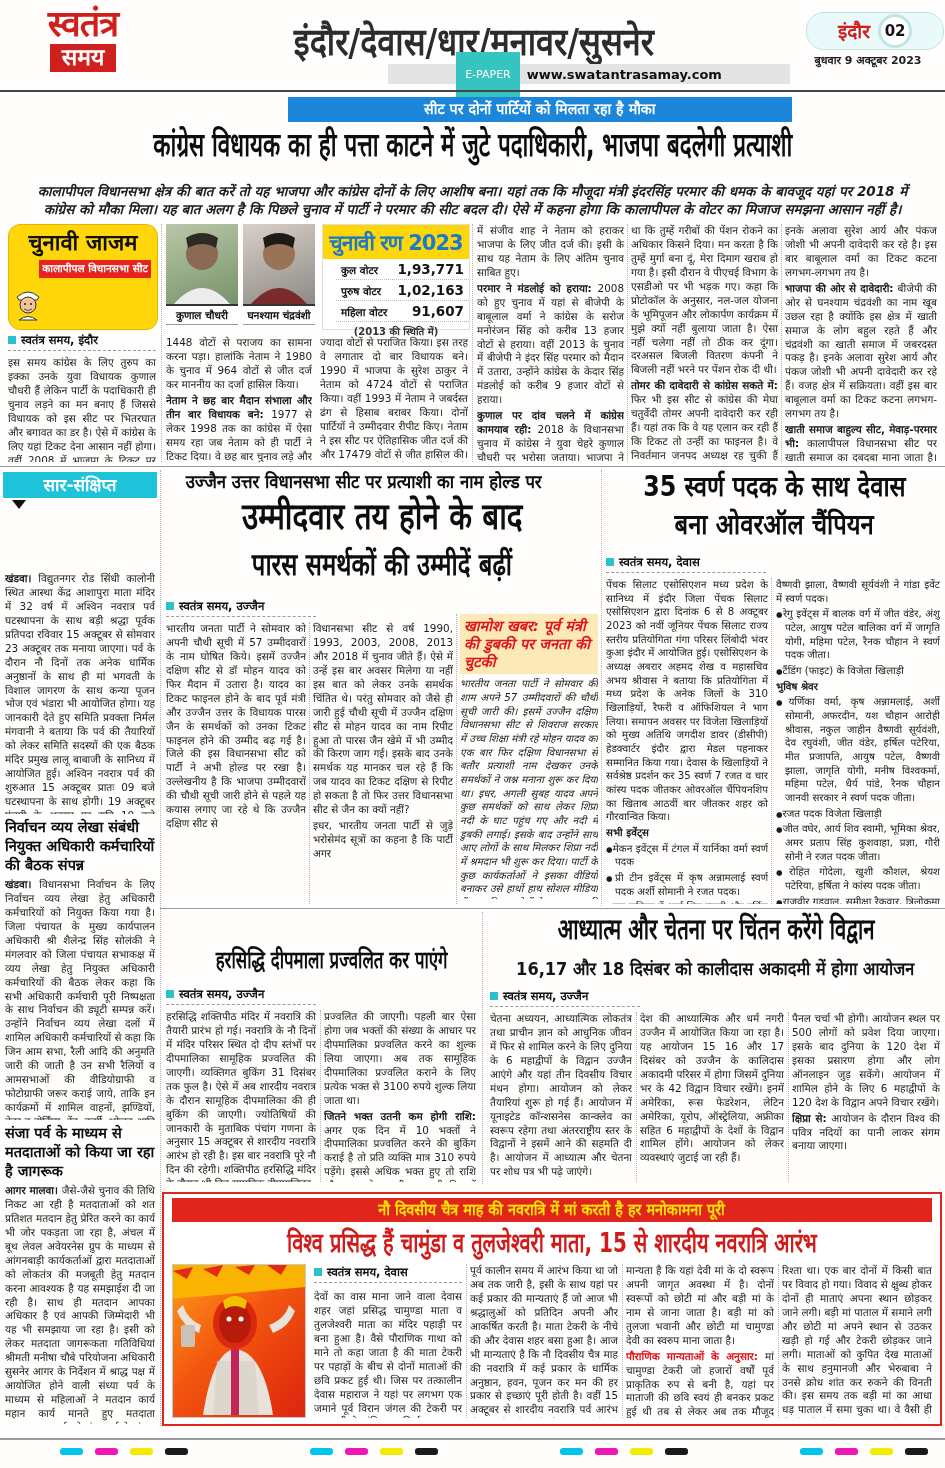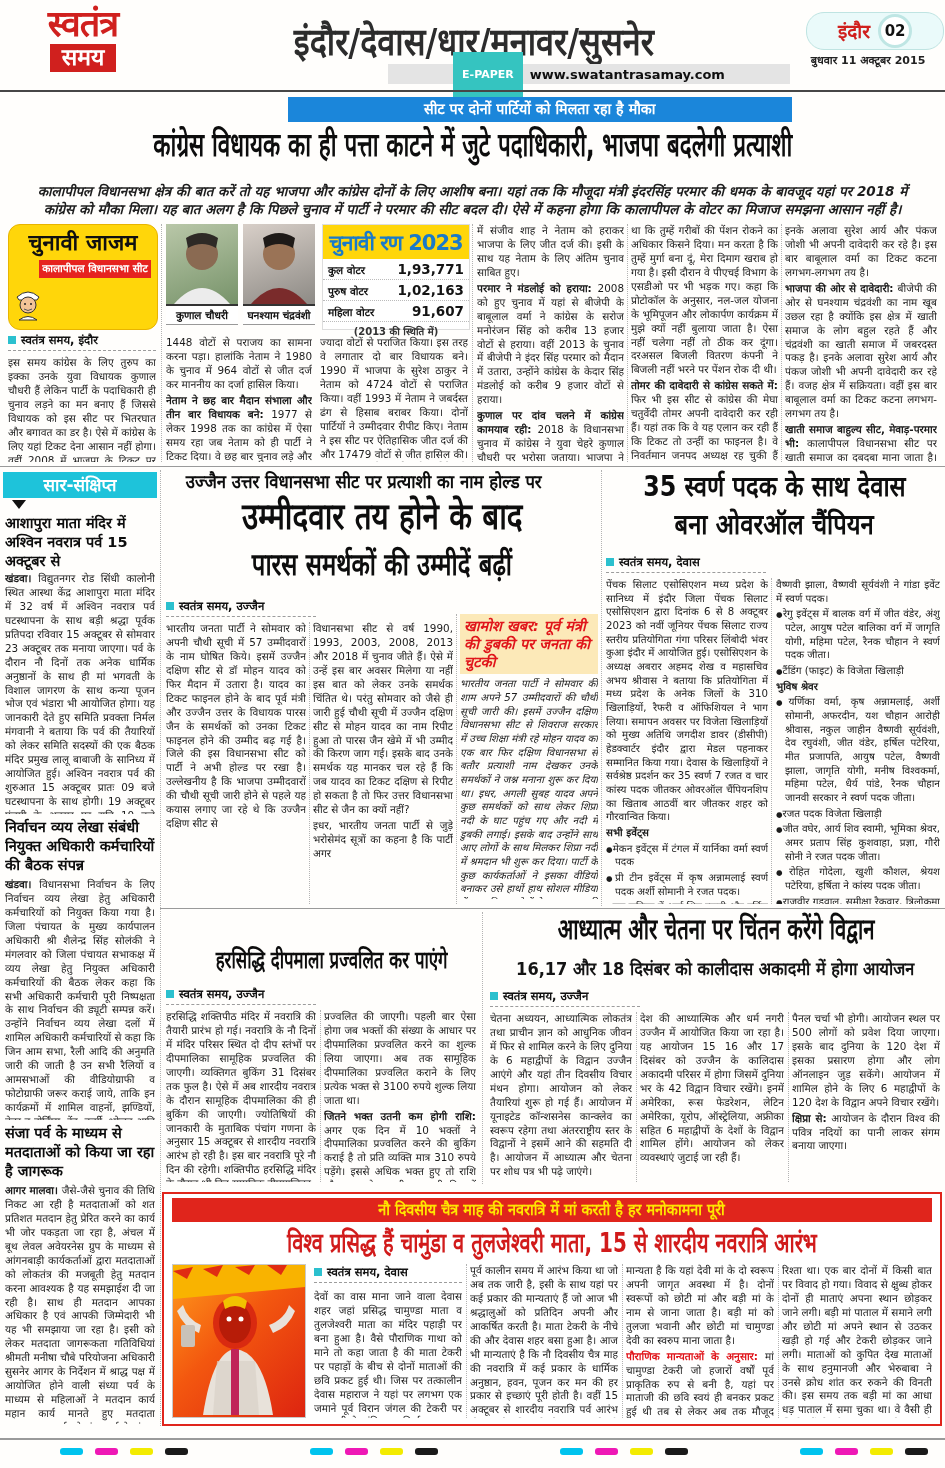--- a/index.html
+++ b/index.html
@@ -6,21 +6,21 @@
   .page{position:relative;width:945px;height:1468px;margin:0 auto;background:#fffefc;
         overflow:hidden;font-family:"DejaVu Sans",sans-serif;color:#141414;}
   .abs{position:absolute;}
   
   .logo{ text-align:center;}
   .logo-top{color:#d0201e;font-size:36px;font-weight:bold;line-height:1;letter-spacing:-1px;}
   .logo-bottom{display:inline-block;background:#d0201e;color:#fff;font-weight:bold;font-size:23px;
                padding:0 12px 2px;margin-top:2px;line-height:1.15;}
   .region-title{font-size:38px;font-weight:bold;color:#2c2c2c;text-align:center;white-space:nowrap;}
   .graybar{background:#e4e4e4;display:flex;align-items:center;justify-content:center;gap:7px;}
-  .epaper-badge{background:#35c4c0;color:#fff;font-weight:bold;font-size:11px;padding:16px 9px;}
+  .epaper-badge{background:#35c4c0;color:#fff;font-weight:normal;font-size:11px;padding:16px 9px;}
   .site-url{font-weight:bold;font-size:13px;color:#101010;}
   .edition-chip{display:flex;align-items:center;justify-content:center;gap:8px;background:#eafafa;
                 border:1px solid #bfe4e2;border-radius:18px;padding:2px 6px;}
   .edition-name{color:#d0201e;font-weight:bold;font-size:19px;}
   .page-circle{width:28px;height:28px;border-radius:50%;background:#fff;border:3px solid #bfe6e4;
                font-weight:bold;font-size:15px;display:flex;align-items:center;justify-content:center;color:#111;}
   .issue-date{font-weight:bold;font-size:11px;text-align:center;color:#222;}
   .hrule{background:#474747;}
   .thinrule{background:#9a9a9a;}
   
@@ -51,21 +51,21 @@
                   padding:3px 2px;line-height:1.1;}
   .cartoon{position:absolute;left:4px;bottom:4px;}
   .photo{background:linear-gradient(160deg,#b9c7a8,#77936a);position:relative;overflow:hidden;}
   .photo.maroon{background:linear-gradient(160deg,#d8cfc8,#8d8a85);}
   .photo-caption{border-top:2px solid #333;border-bottom:1px solid #999;font-weight:bold;font-size:10.5px;
                  text-align:center;padding:2px 0;background:#fff;}
   .stats-box{border:1px solid #ddd;background:#fff;}
   .stats-title{background:#ffd60a;color:#1a7ac9;font-weight:bold;font-size:21px;text-align:center;
                padding:3px 0;letter-spacing:-1px;}
   .stat-row{display:flex;justify-content:space-between;align-items:baseline;border-bottom:1px dotted #bbb;
-            padding:2px 5px;}
+            padding:2px 5px;margin-left:13px;}
   .stat-label{font-weight:bold;font-size:10.5px;}
   .stat-value{font-weight:bold;font-size:13.5px;}
   .stat-note{text-align:center;font-size:10px;font-weight:bold;padding-top:2px;color:#333;}
   
   .sb-header{background:#1ec3da;color:#fff;font-weight:bold;font-size:17px;text-align:center;line-height:26px;}
   .sb-tri{width:0;height:0;border-left:7px solid transparent;border-right:7px solid transparent;border-top:9px solid #111;}
   .sb-head{font-size:14.5px;font-weight:bold;line-height:1.3;color:#0d0d0d;}
   
   .khamosh-head{background:#fce9b8;color:#e0151b;font-weight:bold;font-size:14.5px;line-height:1.25;
                 font-style:italic;padding:3px 4px;}
@@ -96,21 +96,21 @@
     <div><span class="logo-bottom">समय</span></div>
   </div>
   <div class="abs graybar" style="left:388px;top:64px;width:402px;height:20px;">
     <span class="epaper-badge">E-PAPER</span>
     <span class="site-url">www.swatantrasamay.com</span>
   </div>
   <div class="abs edition-chip" style="left:806px;top:12px;width:124px;height:32px;">
     <span class="edition-name">इंदौर</span>
     <span class="page-circle">02</span>
   </div>
-  <div class="abs issue-date" style="left:796px;top:52px;width:144px;">बुधवार 11 अक्टूबर 2015</div>
+  <div class="abs issue-date" style="left:796px;top:52px;width:144px;">बुधवार 9 अक्टूबर 2023</div>
   <div class="abs hrule" style="left:0;top:90px;width:945px;height:2px;"></div>
 
   <div class="abs center nowrap" style="left:0;top:126px;width:945px;height:50px;">
     <span class="cond sx68 main-headline">कांग्रेस विधायक का ही पत्ता काटने में जुटे पदाधिकारी, भाजपा बदलेगी प्रत्याशी</span>
   </div>
   <div class="abs kicker-banner center" style="left:288px;top:97px;width:504px;height:25px;">
     <span class="cond sx95">सीट पर दोनों पार्टियों को मिलता रहा है मौका</span>
   </div>
   <div class="abs standfirst center" style="left:25px;top:182px;width:895px;height:38px;overflow:hidden;">कालापीपल विधानसभा क्षेत्र की बात करें तो यह भाजपा और कांग्रेस दोनों के लिए आशीष बना। यहां तक कि मौजूदा मंत्री इंदरसिंह परमार की धमक के बावजूद यहां पर 2018 में कांग्रेस को मौका मिला। यह बात अलग है कि पिछले चुनाव में पार्टी ने परमार की सीट बदल दी। ऐसे में कहना होगा कि कालापीपल के वोटर का मिजाज समझना आसान नहीं है।</div>
 
@@ -196,21 +196,20 @@
       <p><b class="run-in">खाती समाज बाहुल्य सीट, मेवाड़-परमार भी: </b>कालापीपल विधानसभा सीट पर खाती समाज का दबदबा माना जाता है। यह समाज चुनाव में जीत-हार तय करता है। इस सीट पर करीब 32 हजार खाती वोटर्स हैं। इसके अलावा मेवाड़ समाज के करीब 18 हजार वोटर्स हैं, तो वहीं परमार समाज के करीब 16 हजार वोटर्स इस क्षेत्र में अच्छा खासा प्रभाव रखते है।</p>
     </div>
   <div class="abs vdot" style="left:161px;top:224px;height:238px;"></div>
   <div class="abs vdot" style="left:472px;top:224px;height:238px;"></div>
   <div class="abs vdot" style="left:627px;top:224px;height:238px;"></div>
   <div class="abs vdot" style="left:781px;top:224px;height:238px;"></div>
   <div class="abs thinrule" style="left:0;top:466px;width:945px;height:1px;"></div>
 
   <div class="abs sb-header" style="left:3px;top:472px;width:154px;height:26px;">सार-संक्षिप्त</div>
   <div class="abs sb-tri" style="left:12px;top:500px;"></div>
-  <div class="abs sb-head" style="left:5px;top:514px;width:150px;height:56px;overflow:hidden;">आशापुरा माता मंदिर में अश्विन नवरात्र पर्व 15 अक्टूबर से</div>
   <div class="abs jtext" style="left:5px;top:572px;width:150px;height:242px;">
       <p><b class="run-in">खंडवा। </b>विद्युतनगर रोड सिंधी कालोनी स्थित आस्था केंद्र आशापुरा माता मंदिर में 32 वर्ष में अश्विन नवरात्र पर्व घटस्थापना के साथ बड़ी श्रद्धा पूर्वक प्रतिपदा रविवार 15 अक्टूबर से सोमवार 23 अक्टूबर तक मनाया जाएगा। पर्व के दौरान नौ दिनों तक अनेक धार्मिक अनुष्ठानों के साथ ही मां भगवती के विशाल जागरण के साथ कन्या पूजन भोज एवं भंडारा भी आयोजित होगा। यह जानकारी देते हुए समिति प्रवक्ता निर्मल मंगवानी ने बताया कि पर्व की तैयारियों को लेकर समिति सदस्यों की एक बैठक मंदिर प्रमुख लालू बाबाजी के सानिध्य में आयोजित हुई। अश्विन नवरात्र पर्व की शुरुआत 15 अक्टूबर प्रातः 09 बजे घटस्थापना के साथ होगी। 19 अक्टूबर पंचमी के अवसर पर रात्रि 10 बजे पदमनगर की प्रसिद्ध मां शेरावाली जागरण समिति के संजय सोनी, विजय सोनी एवं साथी कलाकारों द्वारा मां भगवती का विशाल जागरण भक्तिमय गीतों भजनों की सुंदर प्रस्तुतियों के मध्य होगा।</p>
     </div>
   <div class="abs sb-head" style="left:5px;top:818px;width:150px;height:58px;overflow:hidden;">निर्वाचन व्यय लेखा संबंधी नियुक्त अधिकारी कर्मचारियों की बैठक संपन्न</div>
   <div class="abs jtext" style="left:5px;top:878px;width:150px;height:242px;">
       <p><b class="run-in">खंडवा। </b>विधानसभा निर्वाचन के लिए निर्वाचन व्यय लेखा हेतु अधिकारी कर्मचारियों को नियुक्त किया गया है। जिला पंचायत के मुख्य कार्यपालन अधिकारी श्री शैलेन्द्र सिंह सोलंकी ने मंगलवार को जिला पंचायत सभाकक्ष में व्यय लेखा हेतु नियुक्त अधिकारी कर्मचारियों की बैठक लेकर कहा कि सभी अधिकारी कर्मचारी पूरी निष्पक्षता के साथ निर्वाचन की ड्यूटी सम्पन्न करें। उन्होंने निर्वाचन व्यय लेखा दलों में शामिल अधिकारी कर्मचारियों से कहा कि जिन आम सभा, रैली आदि की अनुमति जारी की जाती है उन सभी रैलियों व आमसभाओं की वीडियोग्राफी व फोटोग्राफी जरूर कराई जाये, ताकि इन कार्यक्रमों में शामिल वाहनों, झण्डियों, बेनर व होर्डिंग्स, टेंट, कुर्सी, भोजन आदि पर हुए व्यय का आकलन आसानी से किया जा सके। इस दौरान निर्वाचन व्यय लेखा दलों में पदस्थ कर्मचारियों को उनके दायित्वों से संबंधित बारीकियां विस्तार से समझाई।</p>
     </div>
   <div class="abs sb-head" style="left:5px;top:1124px;width:150px;height:58px;overflow:hidden;">संजा पर्व के माध्यम से मतदाताओं को किया जा रहा है जागरूक</div>
   <div class="abs jtext" style="left:5px;top:1184px;width:150px;height:240px;">
       <p><b class="run-in">आगर मालवा। </b>जैसे-जैसे चुनाव की तिथि निकट आ रही है मतदाताओं को शत प्रतिशत मतदान हेतु प्रेरित करने का कार्य भी जोर पकड़ता जा रहा है, अंचल में बूथ लेवल अवेयरनेस ग्रुप के माध्यम से आंगनबाड़ी कार्यकर्ताओं द्वारा मतदाताओं को लोकतंत्र की मजबूती हेतु मतदान करना आवश्यक है यह समझाईश दी जा रही है। साथ ही मतदान आपका अधिकार है एवं आपकी जिम्मेदारी भी यह भी समझाया जा रहा है। इसी को लेकर मतदाता जागरूकता गतिविधियां श्रीमती मनीषा चौबे परियोजना अधिकारी सुसनेर आगर के निर्देशन में श्राद्ध पक्ष में आयोजित होने वाली संध्या पर्व के माध्यम से महिलाओं ने मतदान कार्य महान कार्य मानते हुए मतदाता जागरूकता कार्य को संजा पर्व के मंडना में शामिल कर लिया है एवं प्रतिदिन संजा आरती के दौरान शहरी एवं ग्रामीण मतदाताओं को मतदान का महत्व बताते हुए मतदान अवश्य करने की अपील की जा रही है।</p>

